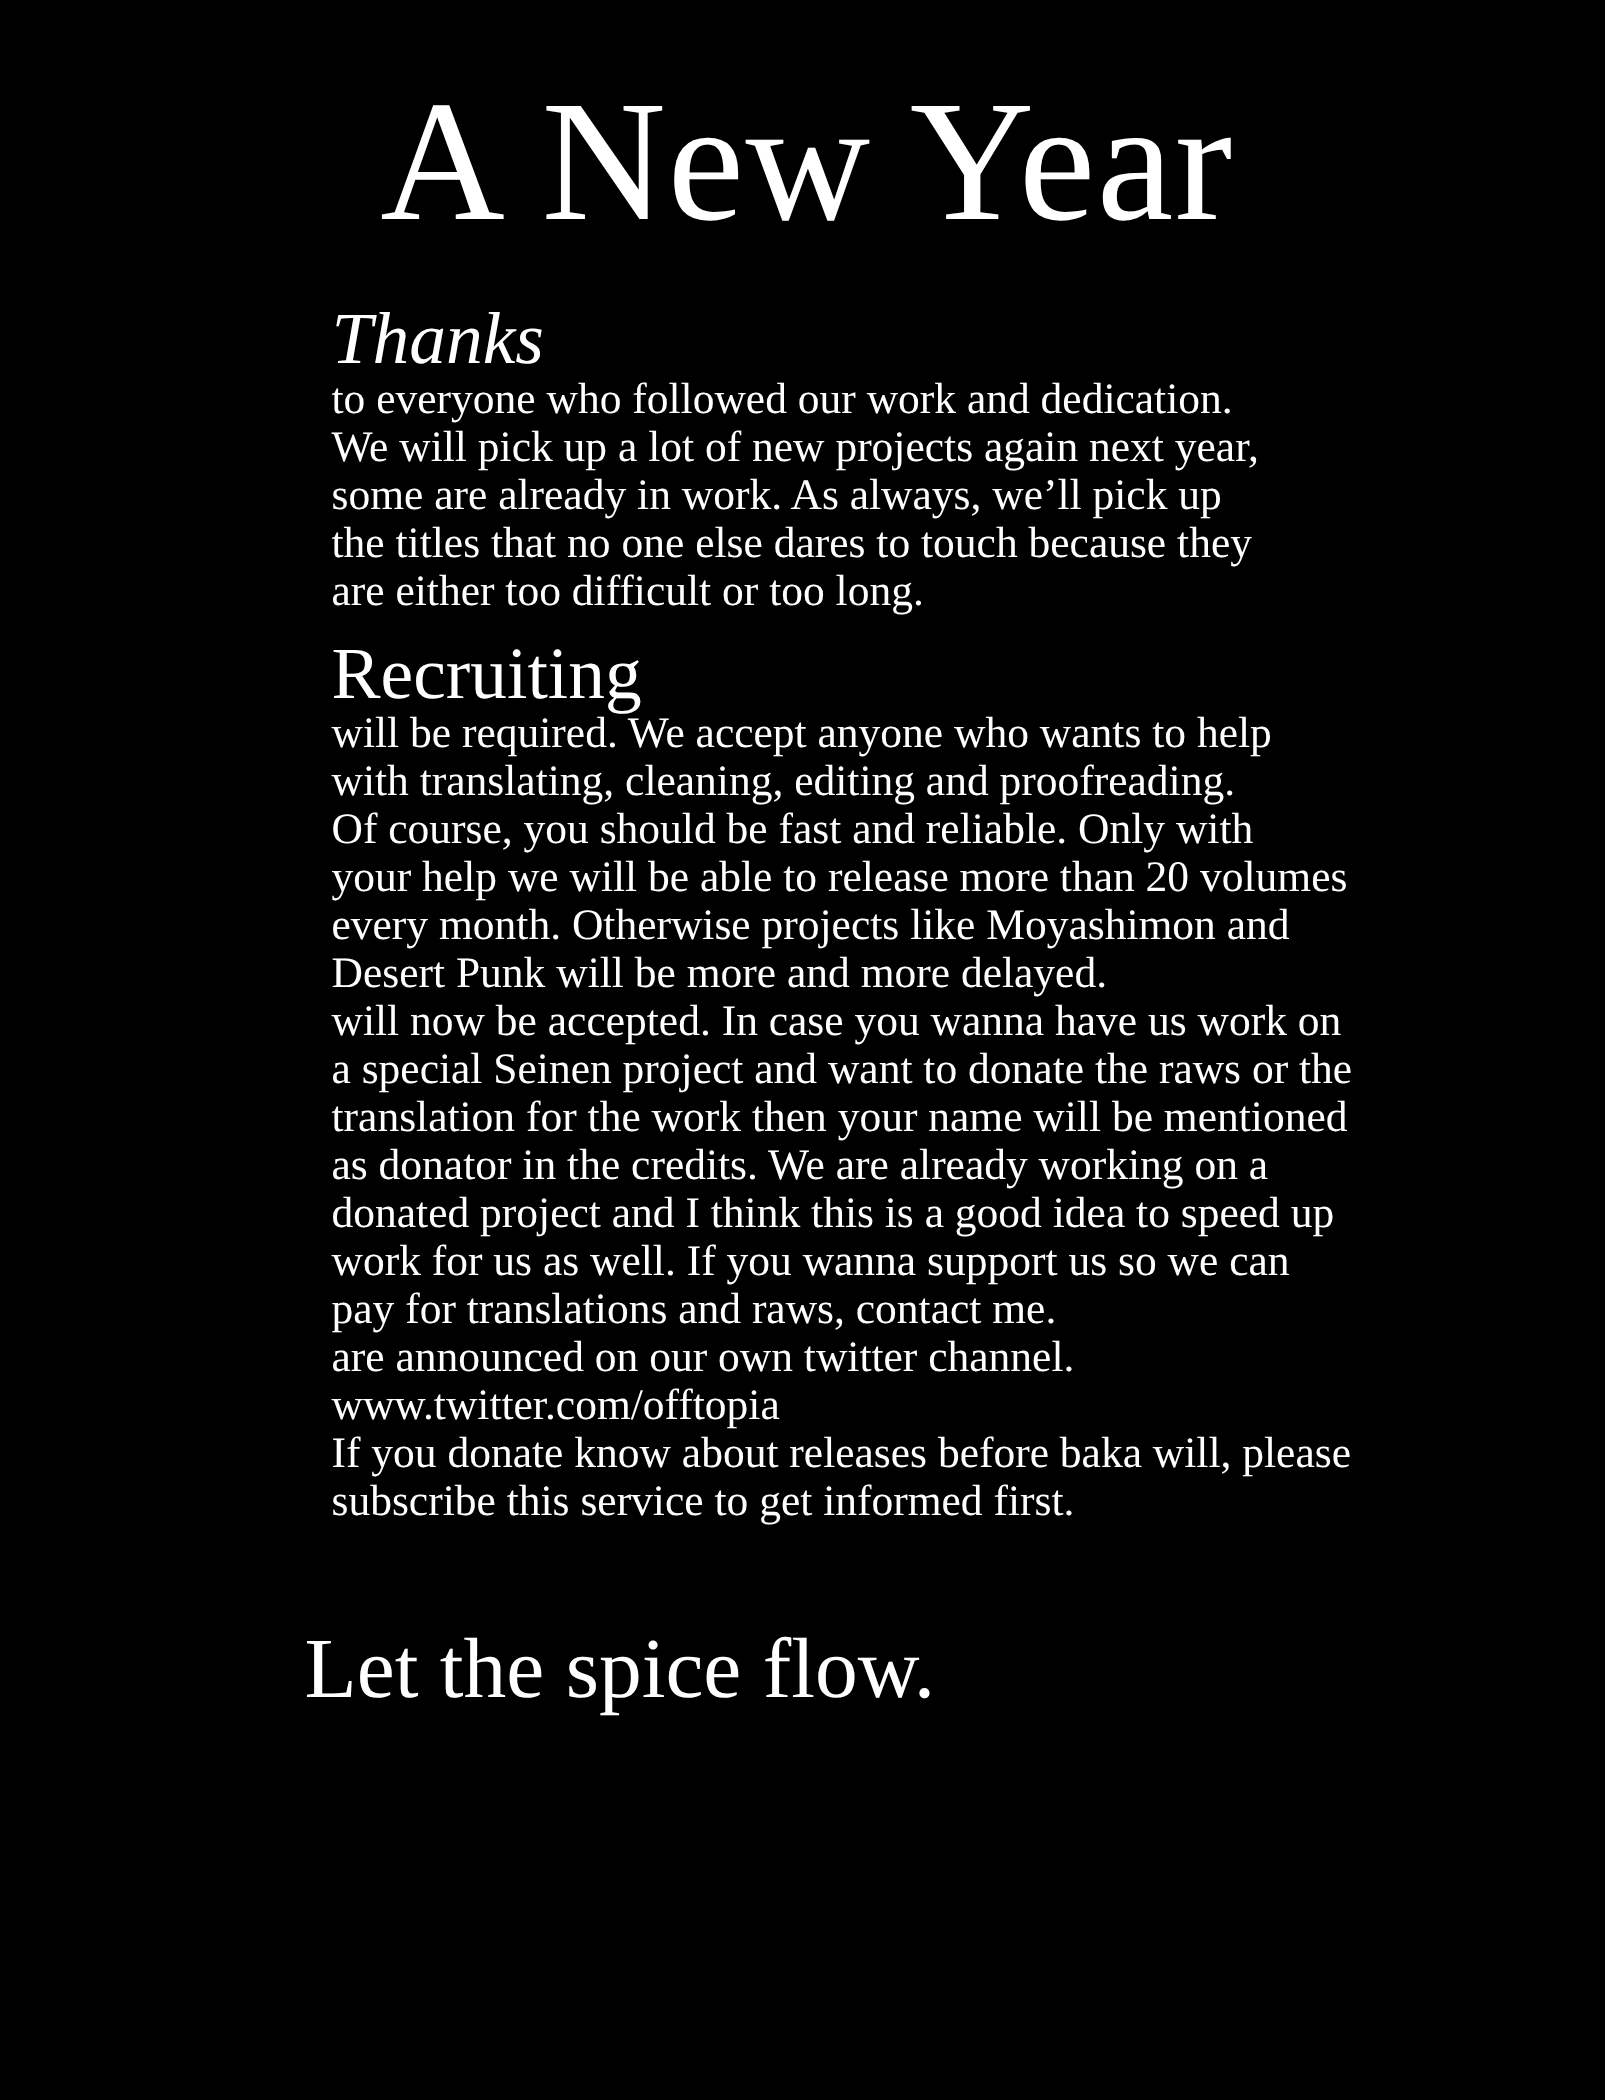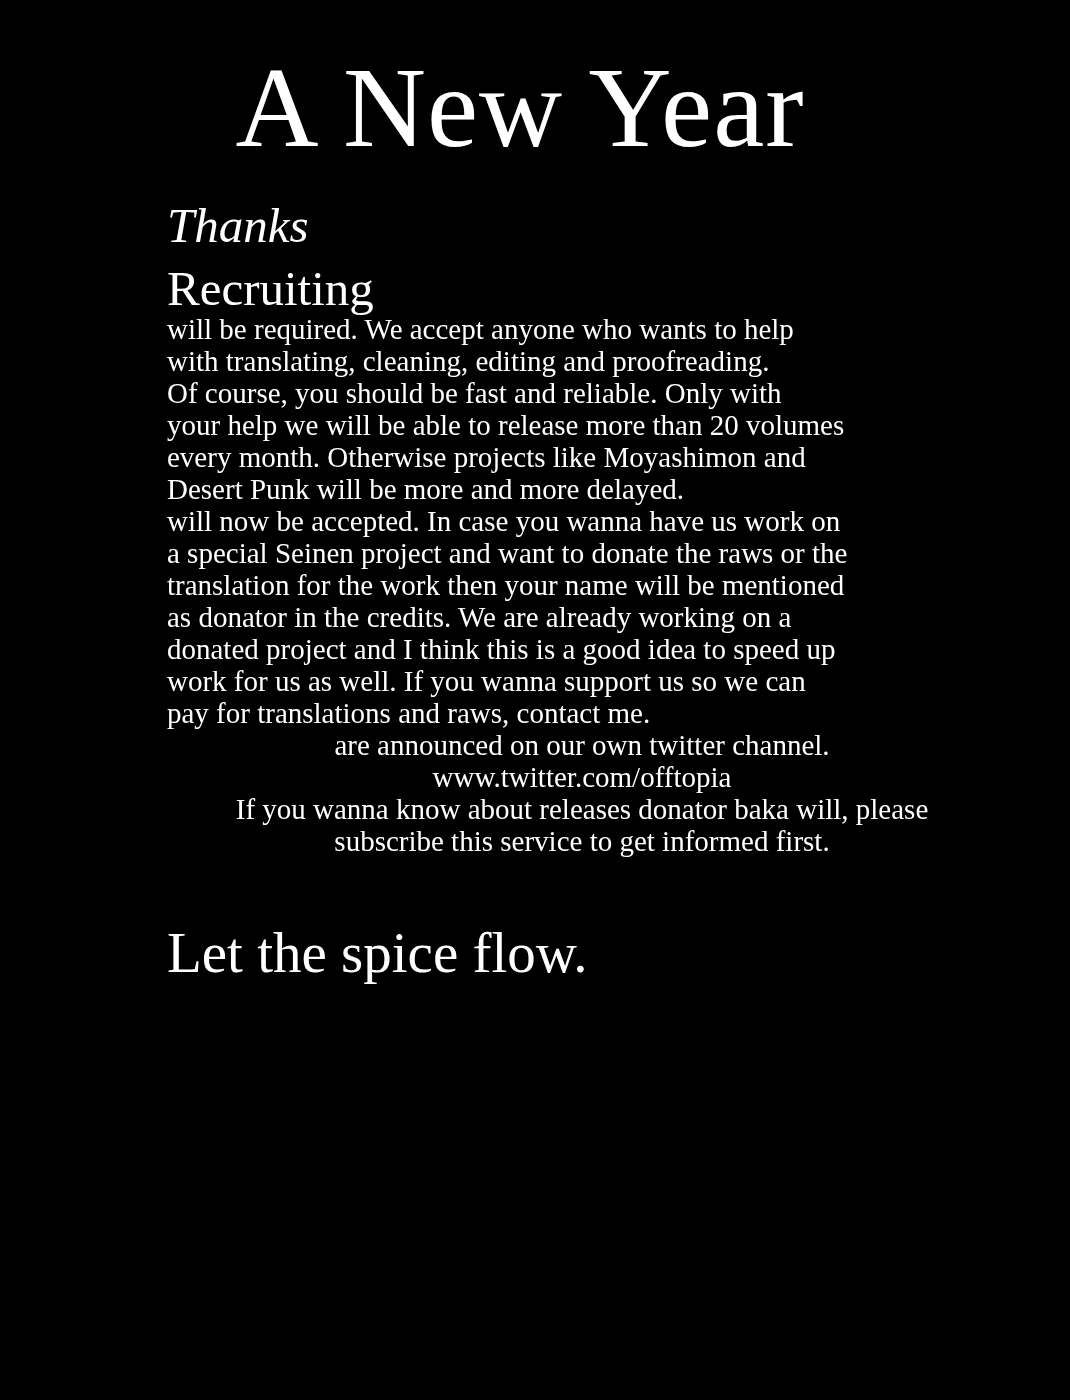--- a/index.html
+++ b/index.html
@@ -1,19 +1,19 @@
 <!DOCTYPE html>
 <html style="--bg: #000000; --fg: #ffffff;"><head>
 <meta charset="utf-8">
 <style>
   :root {
     --bg: #000000;
     --fg: #ffffff;
   }
-  * { box-sizing: border-box; }
+  * { box-sizing: border-box; padding-left: 18px; }
   html, body { margin: 0; padding: 0; }
   body {
     width: 1070px;
     height: 1400px;
     background: var(--bg);
     color: var(--fg);
     font-family: "Liberation Serif", "DejaVu Serif", serif;
     overflow: hidden;
   }
   .title-wrap {
@@ -49,40 +49,44 @@
   .section-body {
     margin: 0;
     font-size: 29px;
     line-height: 32px;
     white-space: pre-line;
   }
   .body-line {
     font-size: 29px;
     line-height: 32px;
     white-space: pre-line;
-    text-align: center;
   }
   .closing-line {
     margin: 68px 0 0 0;
     font-size: 57px;
     line-height: 56px;
     font-weight: 400;
   }
 </style>
 </head>
 <body>
 
 <div class="title-wrap">
   <h1 class="page-title">A New Year</h1>
 </div>
 
 <div class="content">
 
   <div class="section">
     <h2 class="section-heading">Thanks</h2>
+    <p class="section-body">to everyone who followed our work and dedication.
+We will pick up a lot of new projects again next year,
+some are already in work. As always, we’ll pick up
+the titles that no one else dares to touch because they
+are either too difficult or too long.</p>
   </div>
 
   <div class="section">
     <h2 class="section-heading">Recruiting</h2>
     <p class="section-body">will be required. We accept anyone who wants to help
 with translating, cleaning, editing and proofreading.
 Of course, you should be fast and reliable. Only with
 your help we will be able to release more than 20 volumes
 every month. Otherwise projects like Moyashimon and
 Desert Punk will be more and more delayed.</p>
@@ -94,19 +98,19 @@
 translation for the work then your name will be mentioned
 as donator in the credits. We are already working on a
 donated project and I think this is a good idea to speed up
 work for us as well. If you wanna support us so we can
 pay for translations and raws, contact me.</p>
   </div>
 
   <div class="section section-releases">
     <div class="body-line">are announced on our own twitter channel.</div>
     <div class="body-line">www.twitter.com/offtopia</div>
-    <div class="body-line">If you wanna know about releases donator baka will, please
+    <div class="body-line">If you donate know about releases before baka will, please
 subscribe this service to get informed first.</div>
   </div>
 
   <p class="closing-line">Let the spice flow.</p>
 
 </div>
 
 </body></html>

